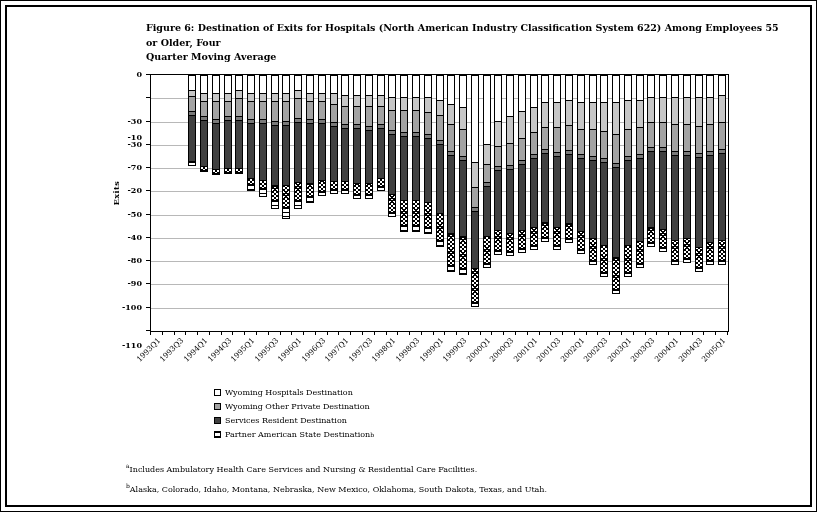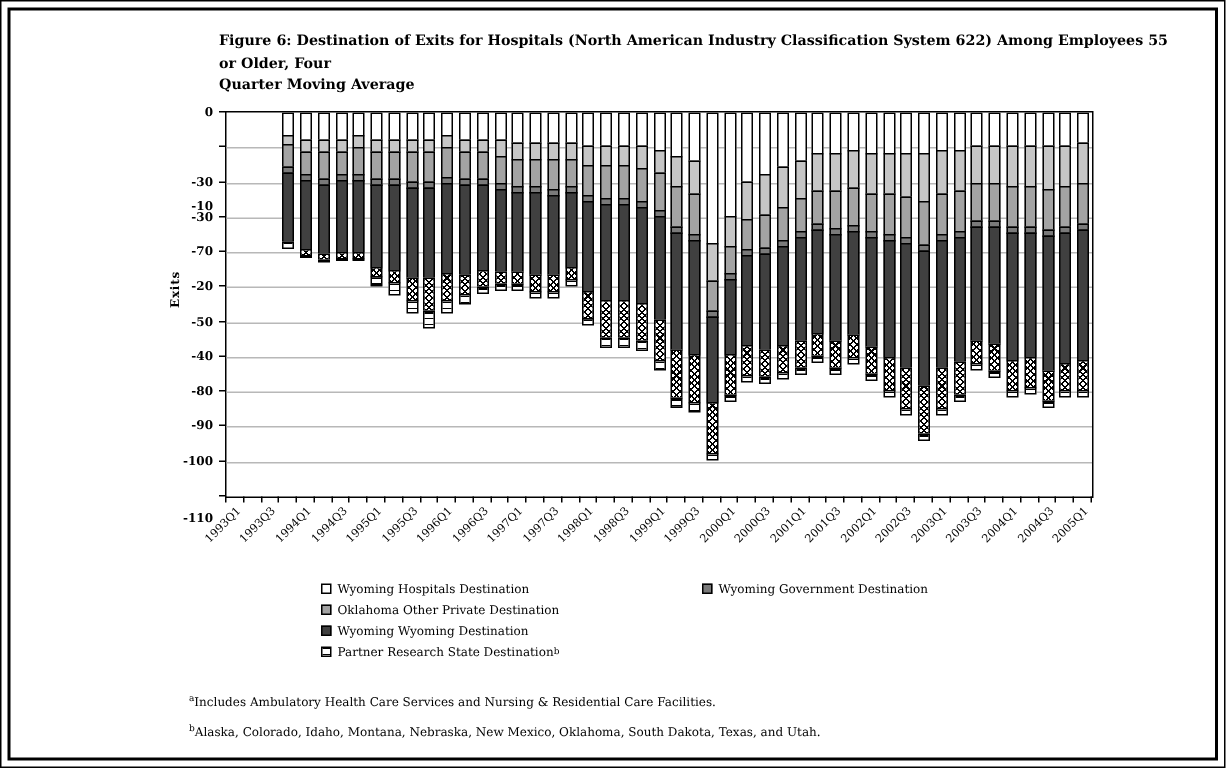--- a/index.html
+++ b/index.html
@@ -570,37 +570,33 @@
     <div class="xticklab" style="left: 667px;">2005Q1</div>
   </div>
 
 <div class="legend-col" id="legend-left" style="left:214px;">
     <div class="legend-item">
       <div class="swatch f-hospitals" style="background: rgb(255, 255, 255);"></div>
       <div class="" style="display: inline;">Wyoming Hospitals Destination</div>
     </div>
     <div class="legend-item">
       <div class="swatch f-otherprivate" style="background: rgb(163, 163, 163);"></div>
-      <div class="" style="display: inline;">Oklahoma Other Private Destination</div>
+      <div class="" style="display: inline;">Wyoming Other Private Destination</div>
     </div>
     <div class="legend-item">
       <div class="swatch f-resident" style="background: rgb(64, 64, 64);"></div>
-      <div class="" style="display: inline;">Wyoming Wyoming Destination</div>
+      <div class="" style="display: inline;">Services Resident Destination</div>
     </div>
     <div class="legend-item">
       <div class="swatch f-partner"></div>
-      <div class="" style="display: inline;">Partner Research State Destination</div>
+      <div class="" style="display: inline;">Partner American State Destination</div>
       <sup>b</sup>
     </div>
   </div>
 <div class="legend-col" id="legend-right" style="left:468px;">
-    <div class="legend-item">
-      <div class="swatch f-government" style="background: rgb(122, 122, 122);"></div>
-      <div class="" style="display: inline;">Wyoming Government Destination</div>
-    </div>
   </div>
 
 <div class="footnote" style="top:462px;">
   <sup>a</sup><span>Includes Ambulatory Health Care Services and Nursing &amp; Residential Care Facilities.</span>
 </div>
 <div class="footnote" style="top:482px;">
   <sup>b</sup><span>Alaska, Colorado, Idaho, Montana, Nebraska, New Mexico, Oklahoma, South Dakota, Texas, and Utah.</span>
 </div>
 
 </body></html>

